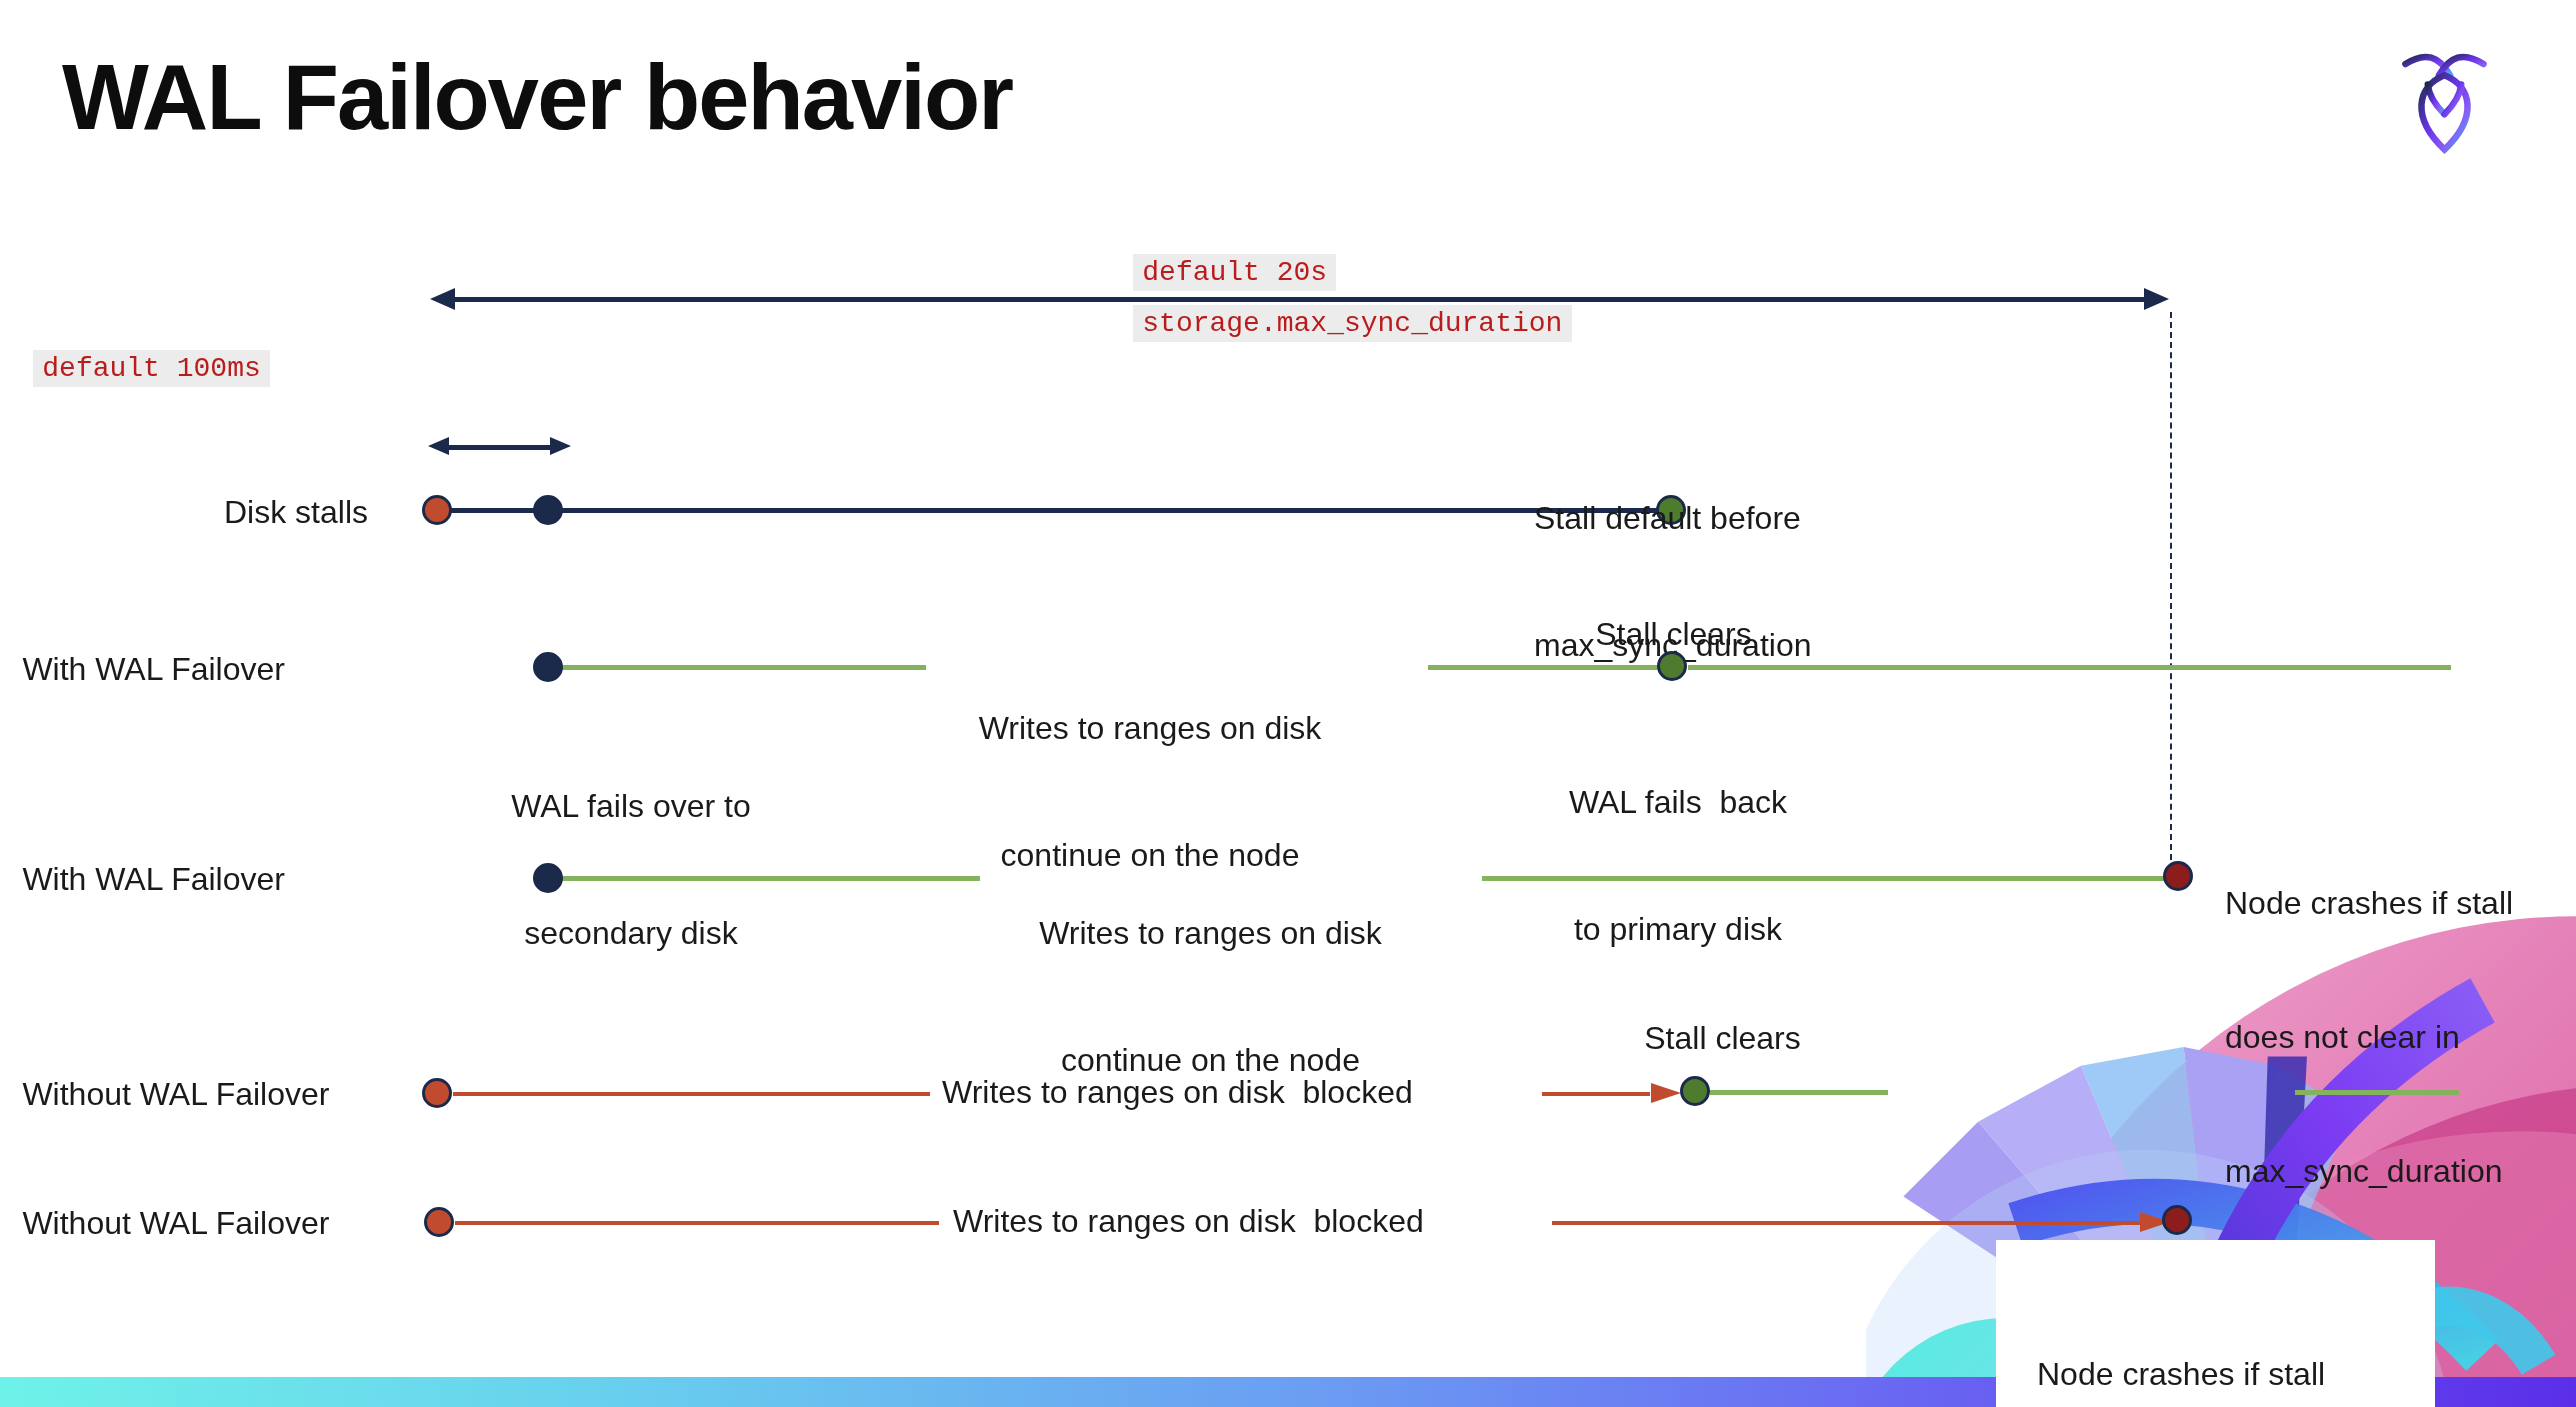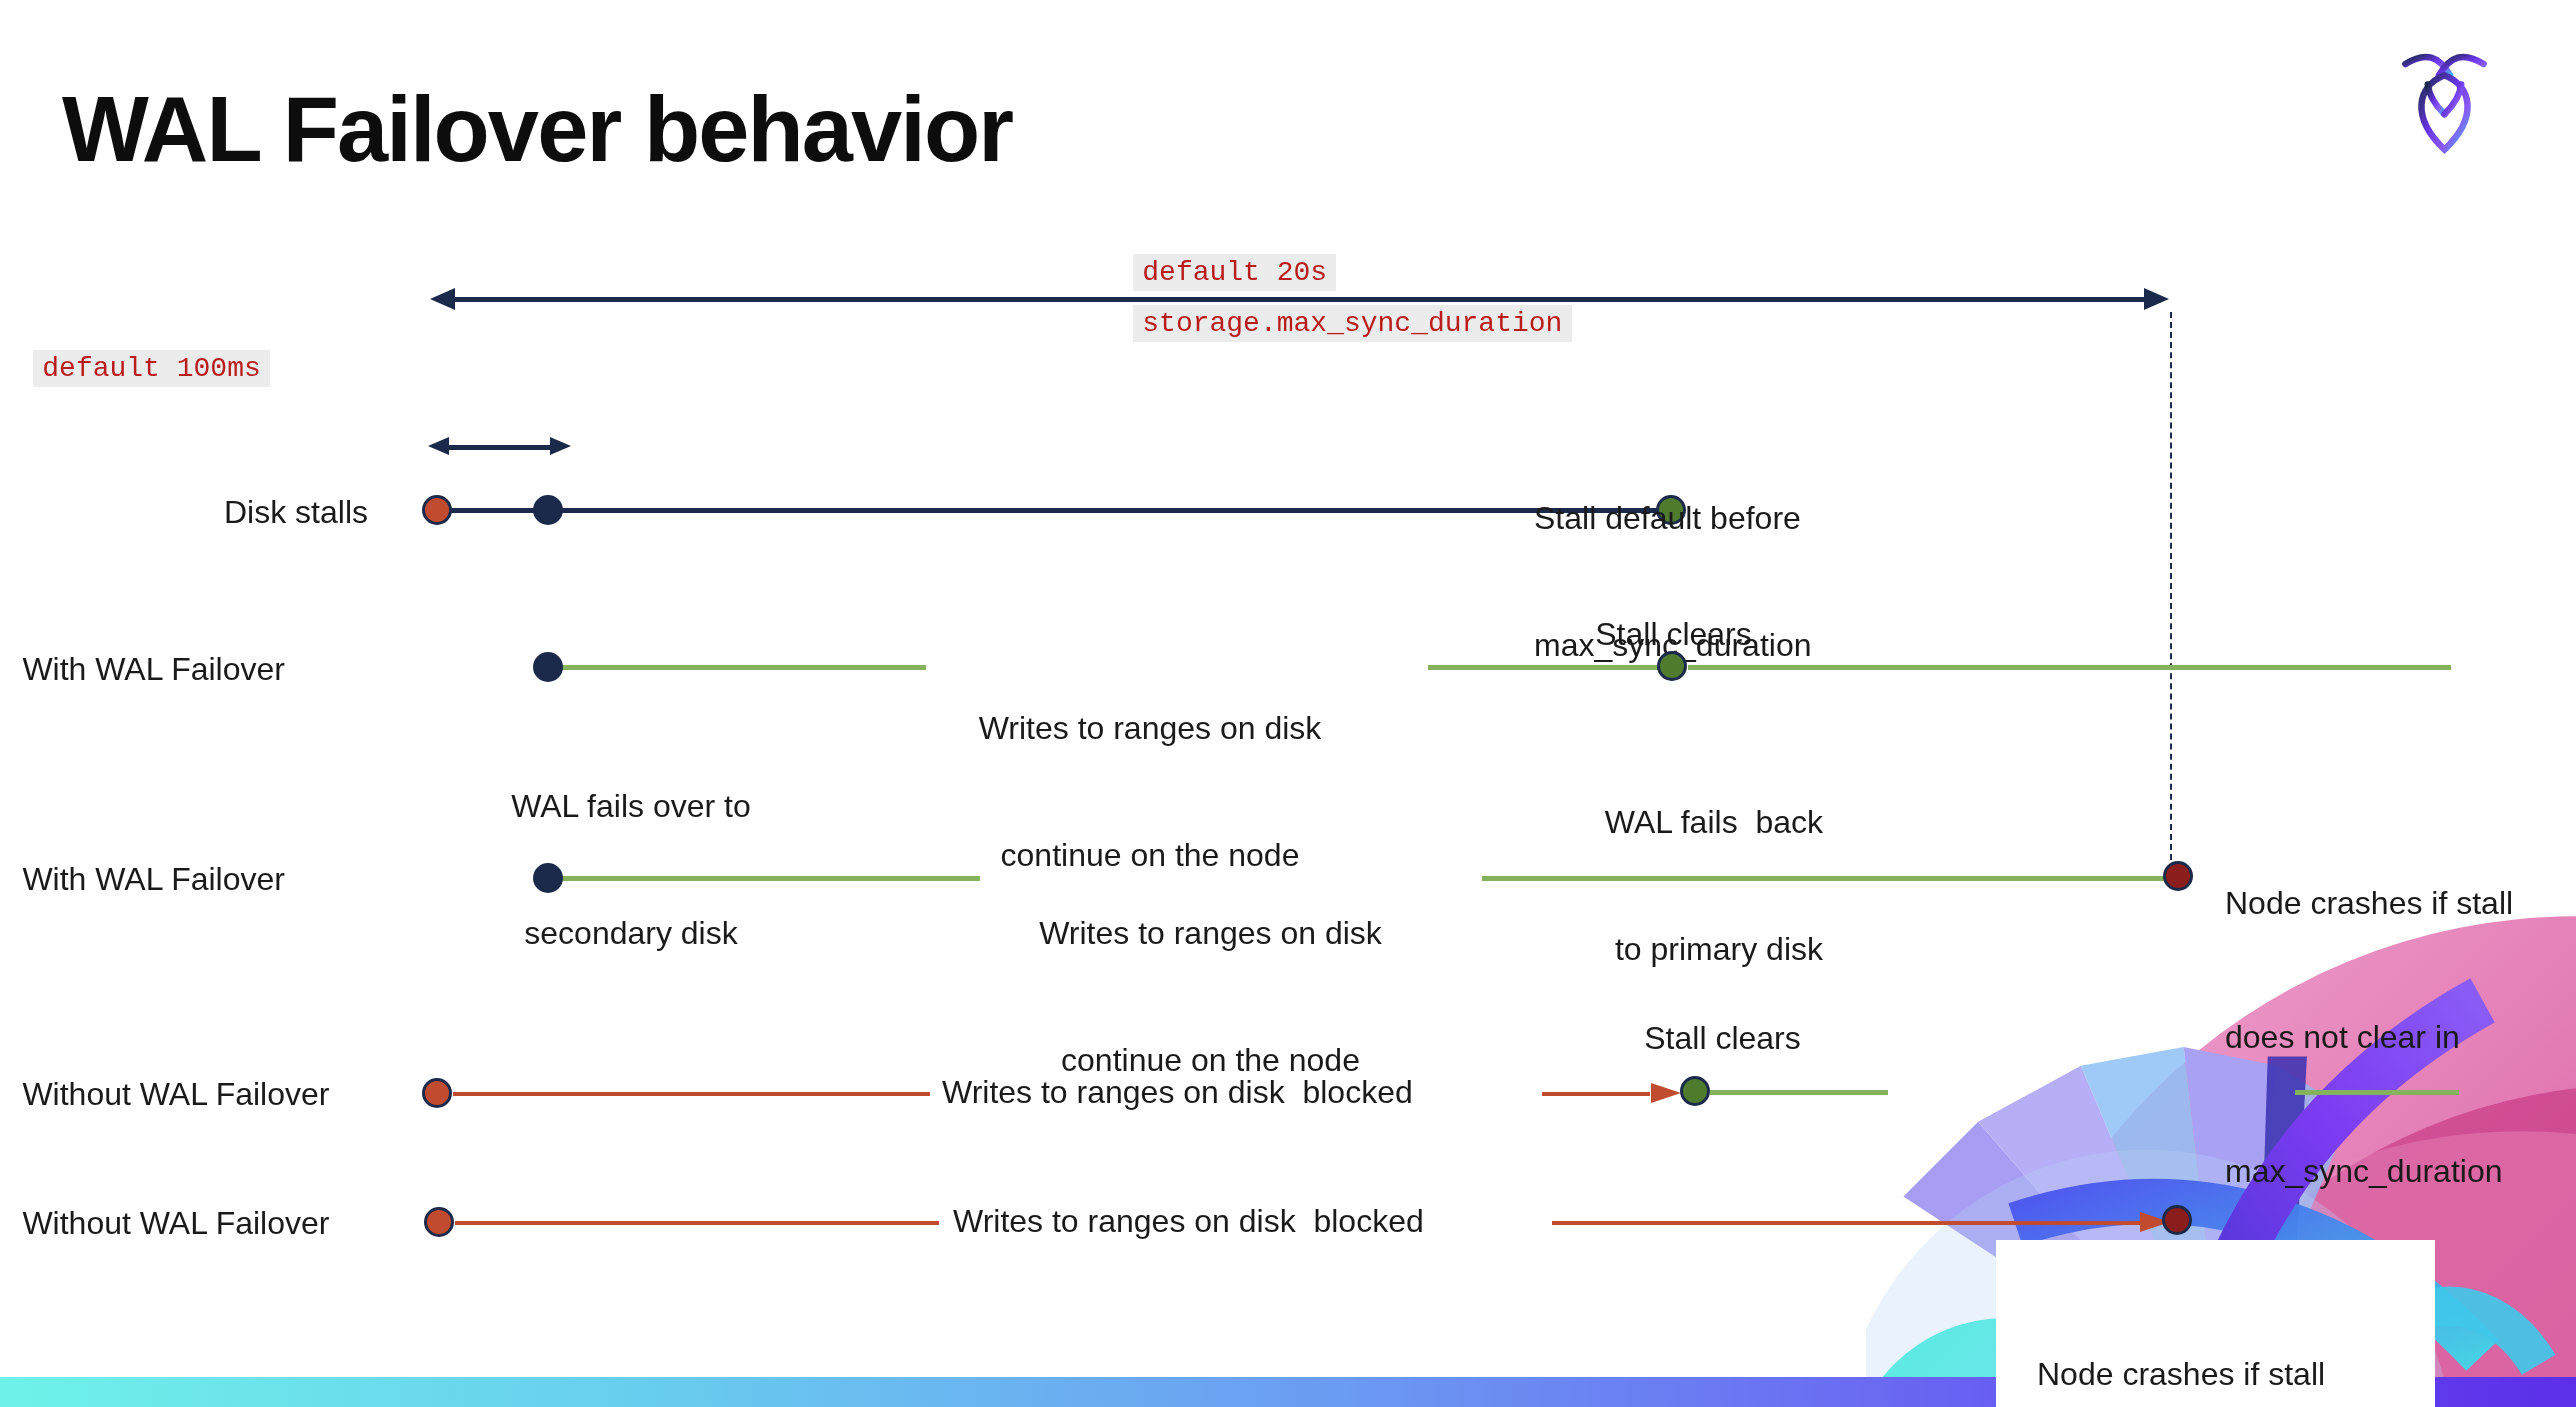--- a/index.html
+++ b/index.html
@@ -2,21 +2,21 @@
 <html style="font-size:15px"><head>
 <meta charset="utf-8">
 <style>
   html,body{margin:0;padding:0;background:#fff;}
   .slide{position:relative;width:2576px;height:1408px;background:#ffffff;overflow:hidden;
          font-family:"Liberation Sans",sans-serif;color:#1a1a1a;}
   .abs{position:absolute;}
   .t{position:absolute;white-space:pre-wrap;line-height:1.32;}
   .lbl{font-size:32px;}
   .center{text-align:center;}
-  .title{position:absolute;left:62px;top:45px;font-size:92px;font-weight:700;letter-spacing:-1.9px;color:#0d0d0d;margin-top:32px;}
+  .title{position:absolute;left:62px;top:45px;font-size:92px;font-weight:700;letter-spacing:-1.9px;color:#0d0d0d;}
   .mono{position:absolute;font-family:"Liberation Mono","DejaVu Sans Mono",monospace;
         font-size:28px;color:#b91c1c;background:#ececec;padding:2.8px 9.3px;white-space:pre;}
   .hline{position:absolute;height:4.7px;}
   .navy-bg{background:#1b2a4a;}
   .green-bg{background:#85b35d;}
   .red-bg{background:#c14b2f;height:3.7px;}
   .dot{position:absolute;width:24px;height:24px;border-radius:50%;border:3.7px solid #1b2a4a;box-sizing:content-box;}
   .navy-fill{background:#1b2a4a;}
   .red-fill{background:#c14b2f;}
   .green-fill{background:#4e7b2e;}
@@ -128,21 +128,21 @@
   <div class="dot green-fill" style="left:1657px;top:651px;"></div>
   <div class="t lbl center" style="left:935px;top:623px;width:430px;">
     <div>Writes to ranges on disk</div>
     <div>continue on the node</div>
   </div>
   <div class="t lbl center" style="left:1580px;top:613px;width:187px;">Stall clears</div>
   <div class="t lbl center" style="left:486px;top:701px;width:290px;">
     <div>WAL fails over to</div>
     <div>secondary disk</div>
   </div>
-  <div class="t lbl center" style="left:1533px;top:717px;width:290px;text-align:right;">
+  <div class="t lbl center" style="left:1533px;top:697px;width:290px;">
     <div>WAL fails  back</div>
     <div>to primary disk</div>
   </div>
 
   <div class="t lbl" style="left:22.4px;top:858px;">With WAL Failover</div>
   <div class="hline green-bg" style="left:561px;top:876px;width:419px;"></div>
   <div class="hline green-bg" style="left:1482px;top:876px;width:682px;"></div>
   <div class="dot navy-fill" style="left:533px;top:863px;"></div>
   <div class="dot darkred-fill" style="left:2163px;top:861px;"></div>
   <div class="t lbl center" style="left:991px;top:828px;width:439px;">

